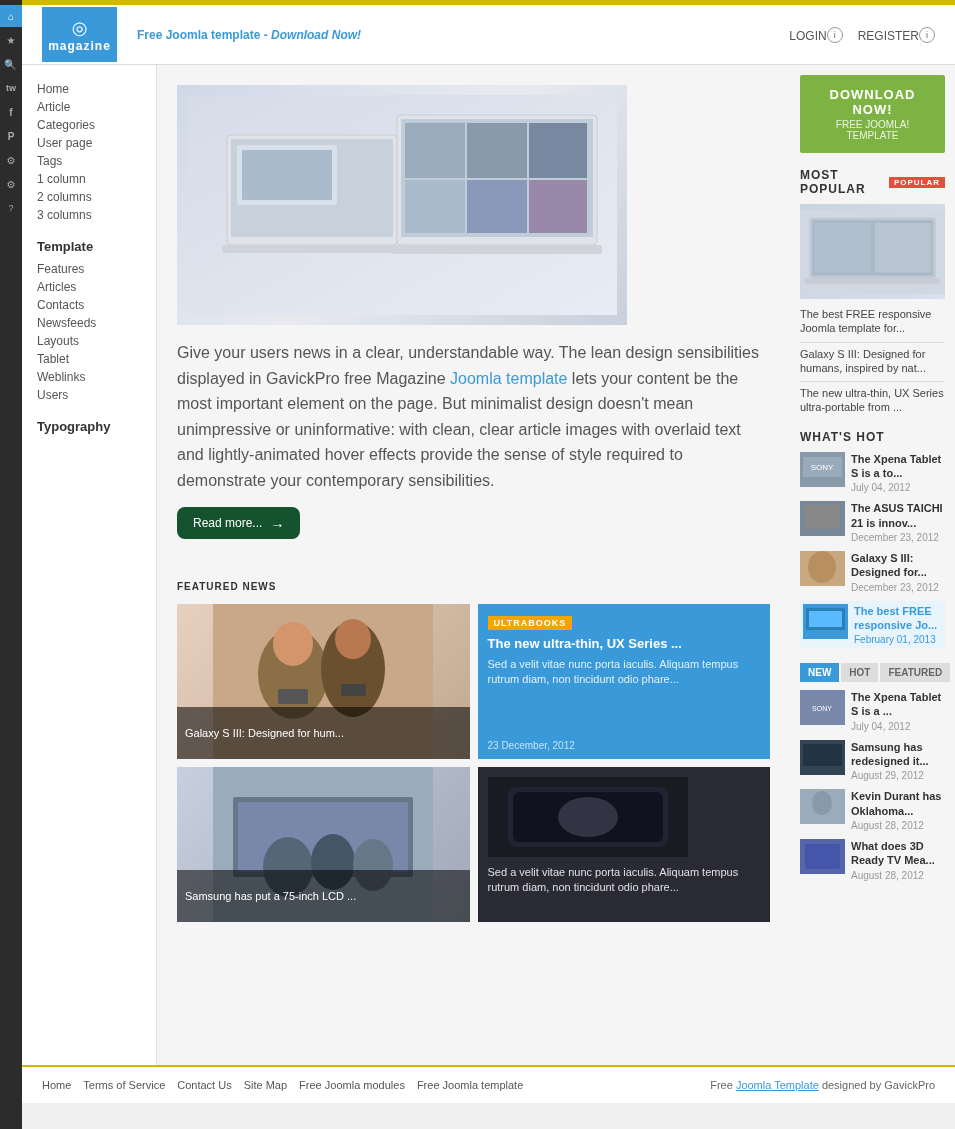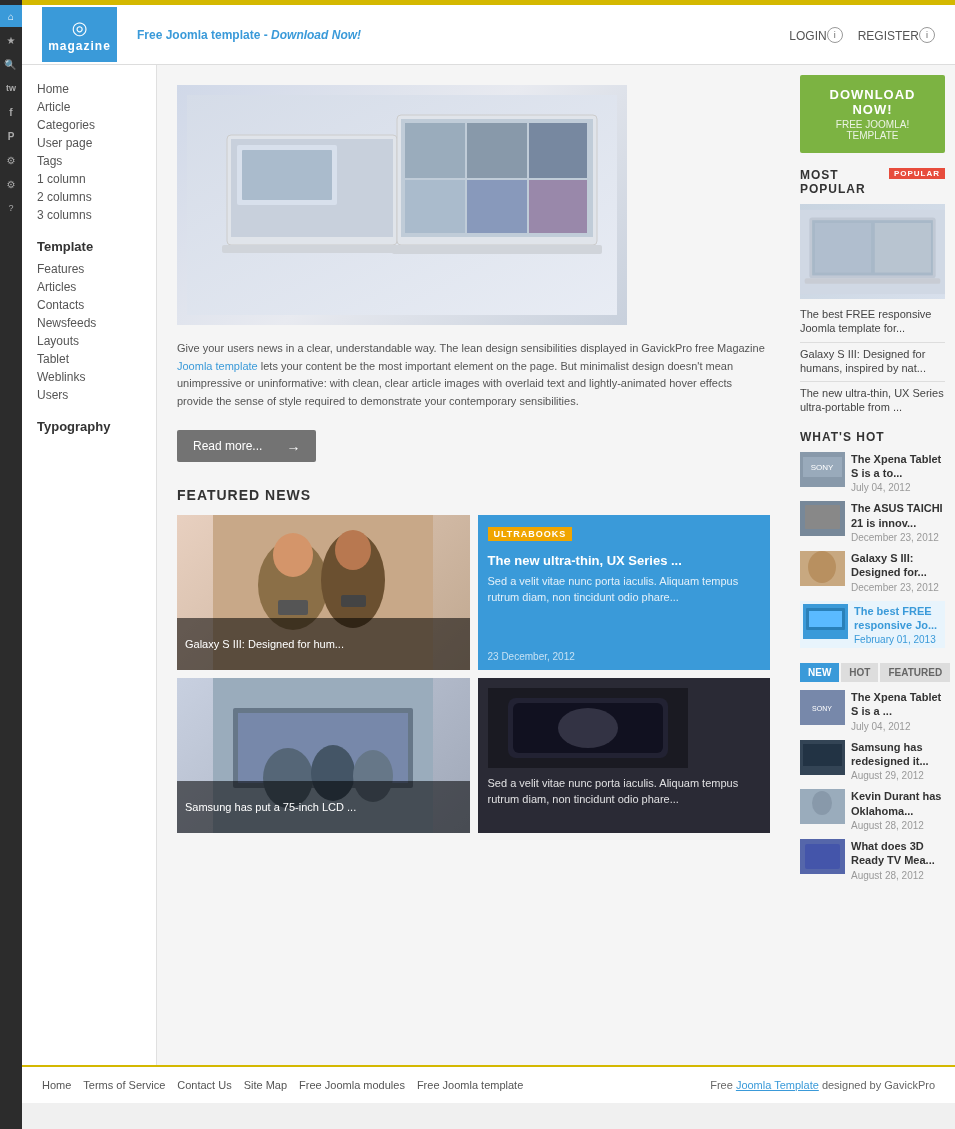--- a/index.html
+++ b/index.html
@@ -59,39 +59,39 @@
     
     .content-area { flex: 1; padding: 20px; background: #f5f5f5; }
     
     
     .right-sidebar { width: 165px; flex-shrink: 0; padding: 10px; background: #f5f5f5; }
     
     
     .article-title { font-size: 22px; font-weight: bold; color: #222; margin-bottom: 15px; line-height: 1.3; }
     .article-image { width: 100%; max-width: 450px; height: 240px; background: linear-gradient(135deg, #d0d8e8 0%, #e8eaf0 50%, #c8d0dc 100%); margin-bottom: 15px; display: flex; align-items: center; justify-content: center; position: relative; overflow: hidden; }
     
-    .article-text { font-size: 11px; color: #555; line-height: 1.6; margin-bottom: 20px; }
+    .article-text { font-size: 16px; color: #555; line-height: 1.6; margin-bottom: 13px; }
     .article-text a { color: #3a9ad9; text-decoration: none; }
     
     .read-more-btn {
       display: inline-flex;
       align-items: center;
-      gap: 24px;
-      background: #737373;
+      gap: 8px;
+      background: #14532d;
       color: #fff;
       padding: 8px 16px;
       font-size: 12px;
       cursor: pointer;
       border: none;
-      border-radius: 2px;
+      border-radius: 8px;
     }
     .read-more-btn .arrow { font-size: 14px; }
     
     
-    .featured-news-title { font-size: 14px; font-weight: bold; color: #333; margin: 25px 0 12px; letter-spacing: 1px; text-transform: uppercase; }
+    .featured-news-title { font-size: 10px; font-weight: bold; color: #333; margin: 42px 0 12px; letter-spacing: 1px; text-transform: uppercase; }
     .featured-grid { display: grid; grid-template-columns: 1fr 1fr; gap: 8px; }
     .featured-item { position: relative; overflow: hidden; }
     .featured-img-placeholder { width: 100%; height: 155px; display: flex; align-items: center; justify-content: center; font-size: 24px; color: rgba(255,255,255,0.7); }
     .featured-caption {
       position: absolute;
       bottom: 0;
       left: 0;
       right: 0;
       background: rgba(0,0,0,0.55);
       color: #fff;
@@ -103,21 +103,21 @@
       padding: 10px;
       height: 155px;
       position: relative;
     }
     .featured-tag {
       background: #f0a500;
       color: #fff;
       font-size: 9px;
       padding: 2px 6px;
       display: inline-block;
-      margin-bottom: 12px;
+      margin-bottom: 6px;
       font-weight: bold;
       letter-spacing: 1px;
     }
     .featured-blue-title { color: #fff; font-size: 13px; font-weight: bold; margin-bottom: 6px; }
     .featured-blue-text { color: rgba(255,255,255,0.85); font-size: 11px; line-height: 1.4; }
     .featured-blue-date { color: rgba(255,255,255,0.7); font-size: 10px; position: absolute; bottom: 8px; left: 10px; }
     
     .featured-item-1 { background: linear-gradient(135deg, #e8d0c0, #c0a890); }
     .featured-item-3 { background: linear-gradient(135deg, #c8d0e0, #a0a8b8); }
     
@@ -137,21 +137,21 @@
     
     .sidebar-section { margin-bottom: 15px; }
     .sidebar-title {
       font-size: 12px;
       font-weight: bold;
       color: #333;
       margin-bottom: 8px;
       text-transform: uppercase;
       letter-spacing: 1px;
       display: flex;
-      align-items: flex-start;
+      align-items: center;
       gap: 5px;
     }
     .popular-badge {
       background: #e74c3c;
       color: #fff;
       font-size: 8px;
       padding: 1px 5px;
       text-transform: uppercase;
       font-weight: bold;
     }

